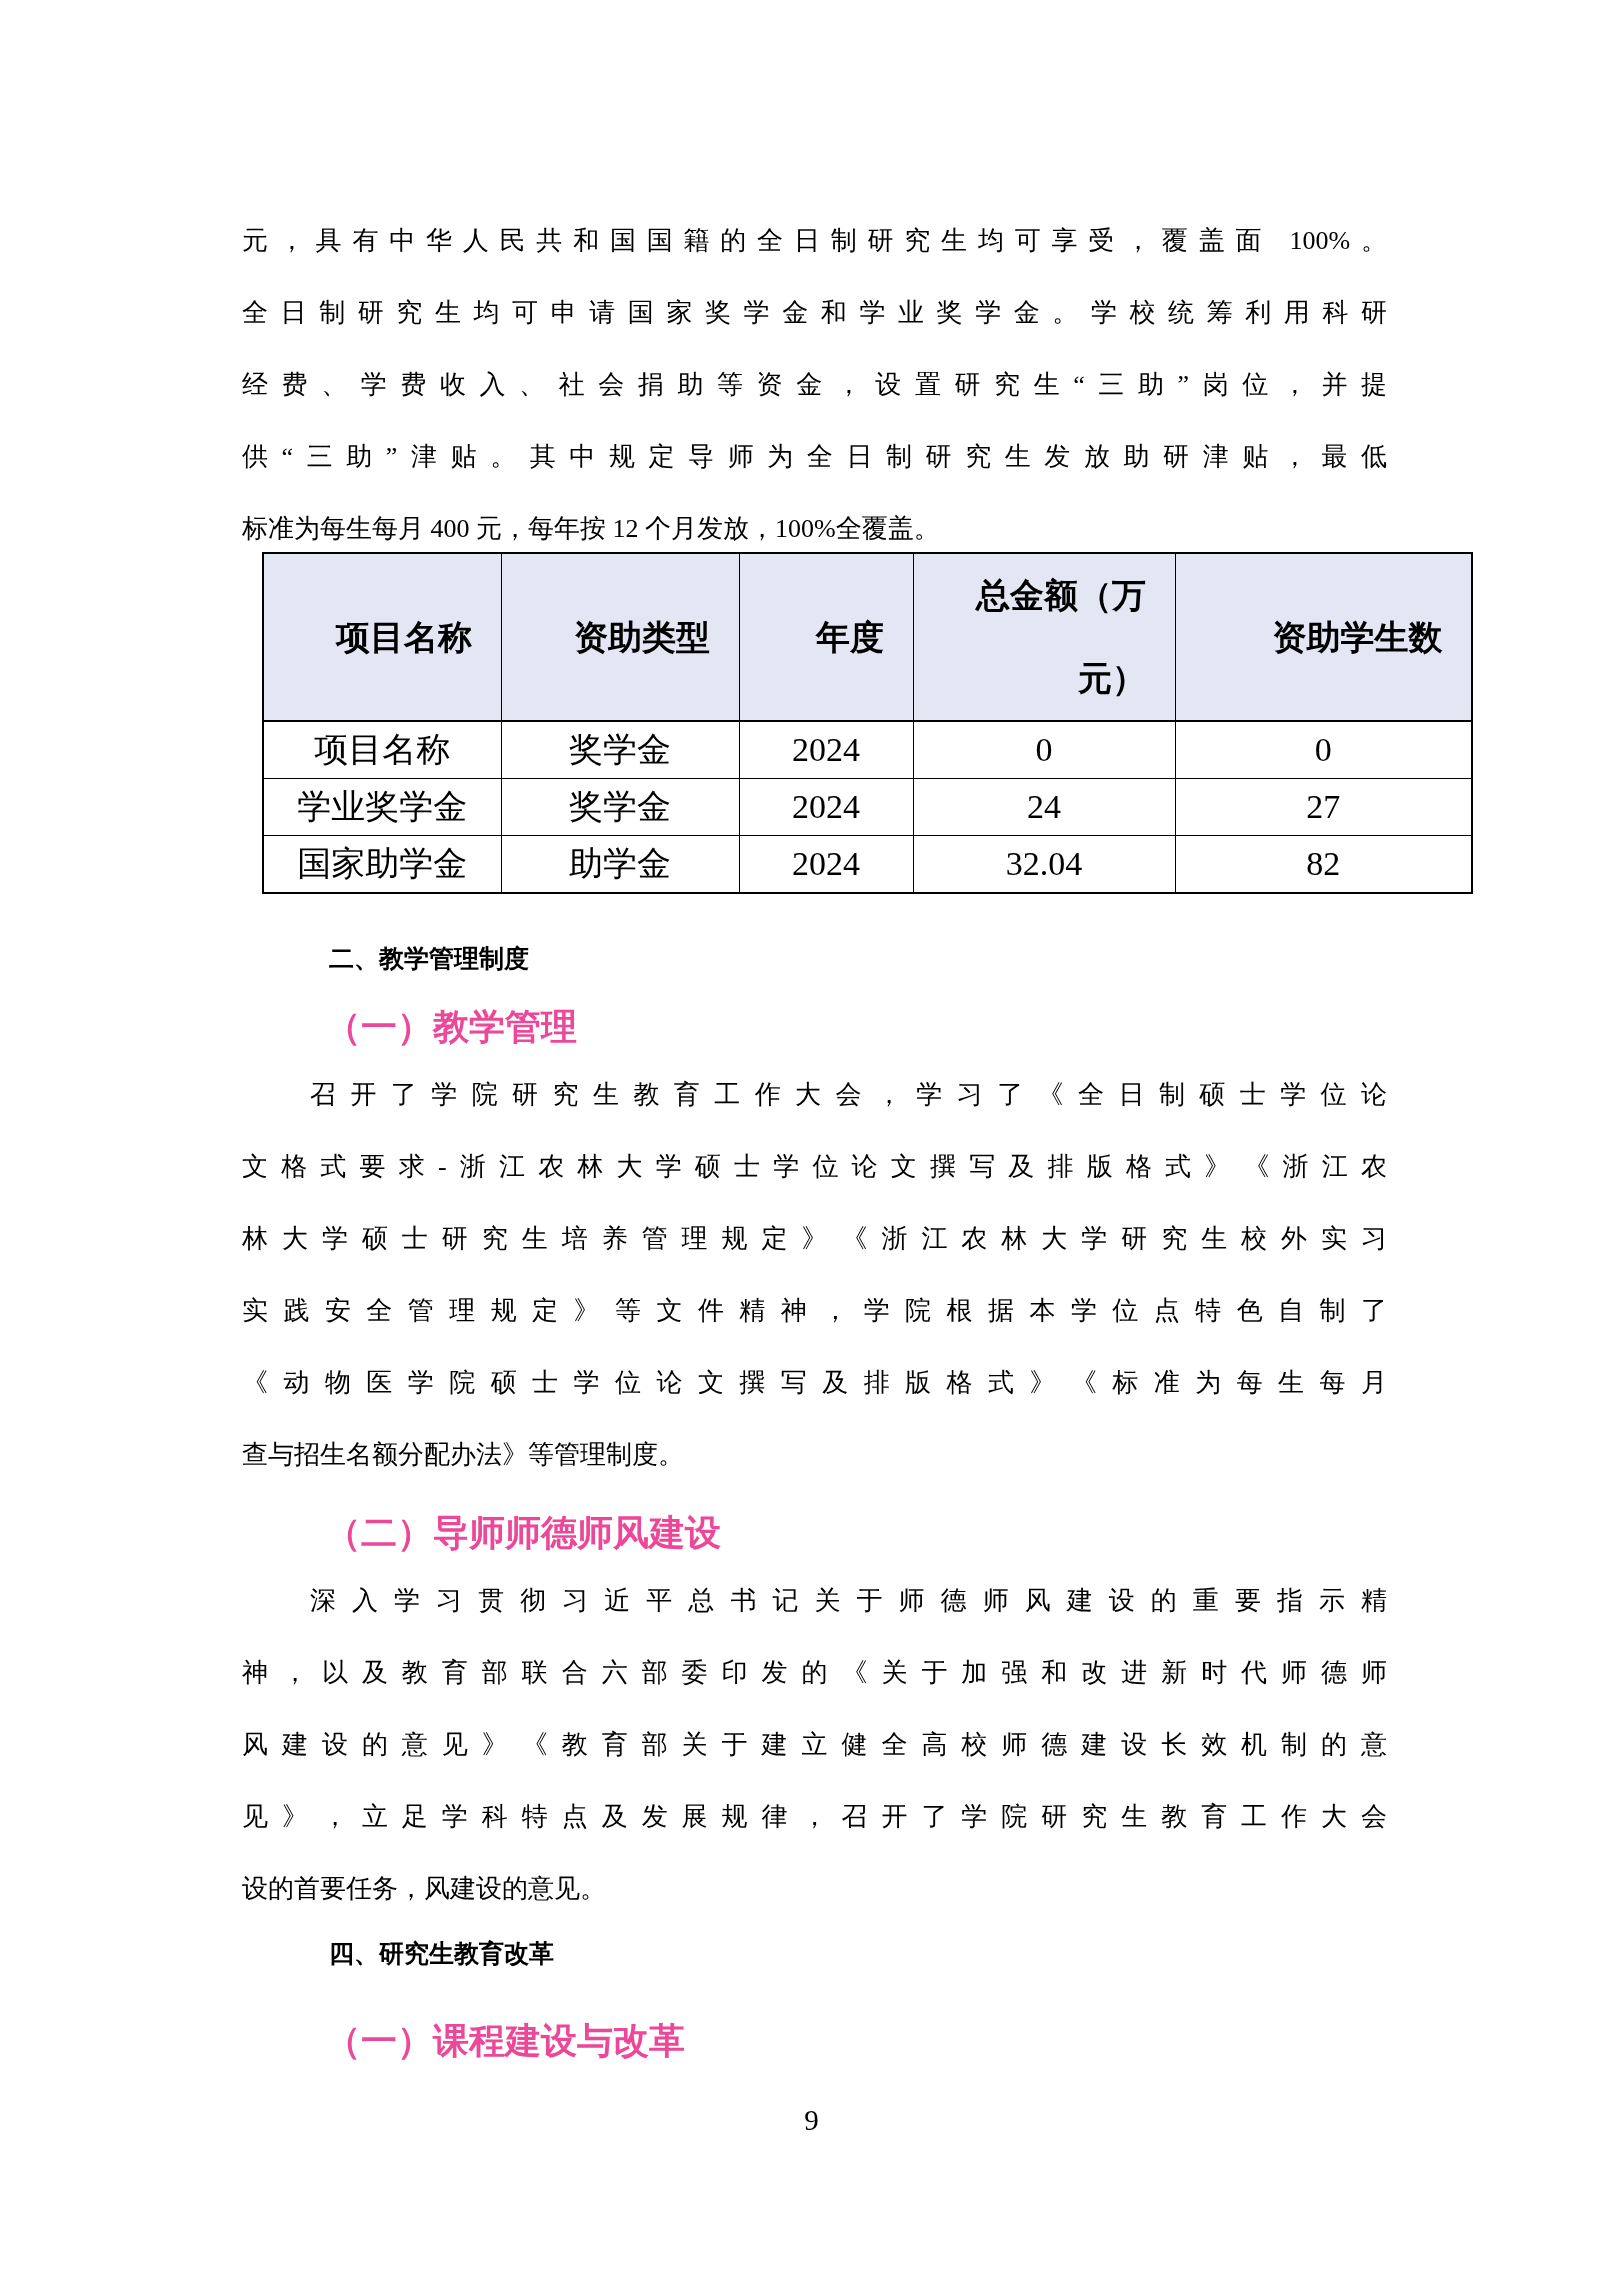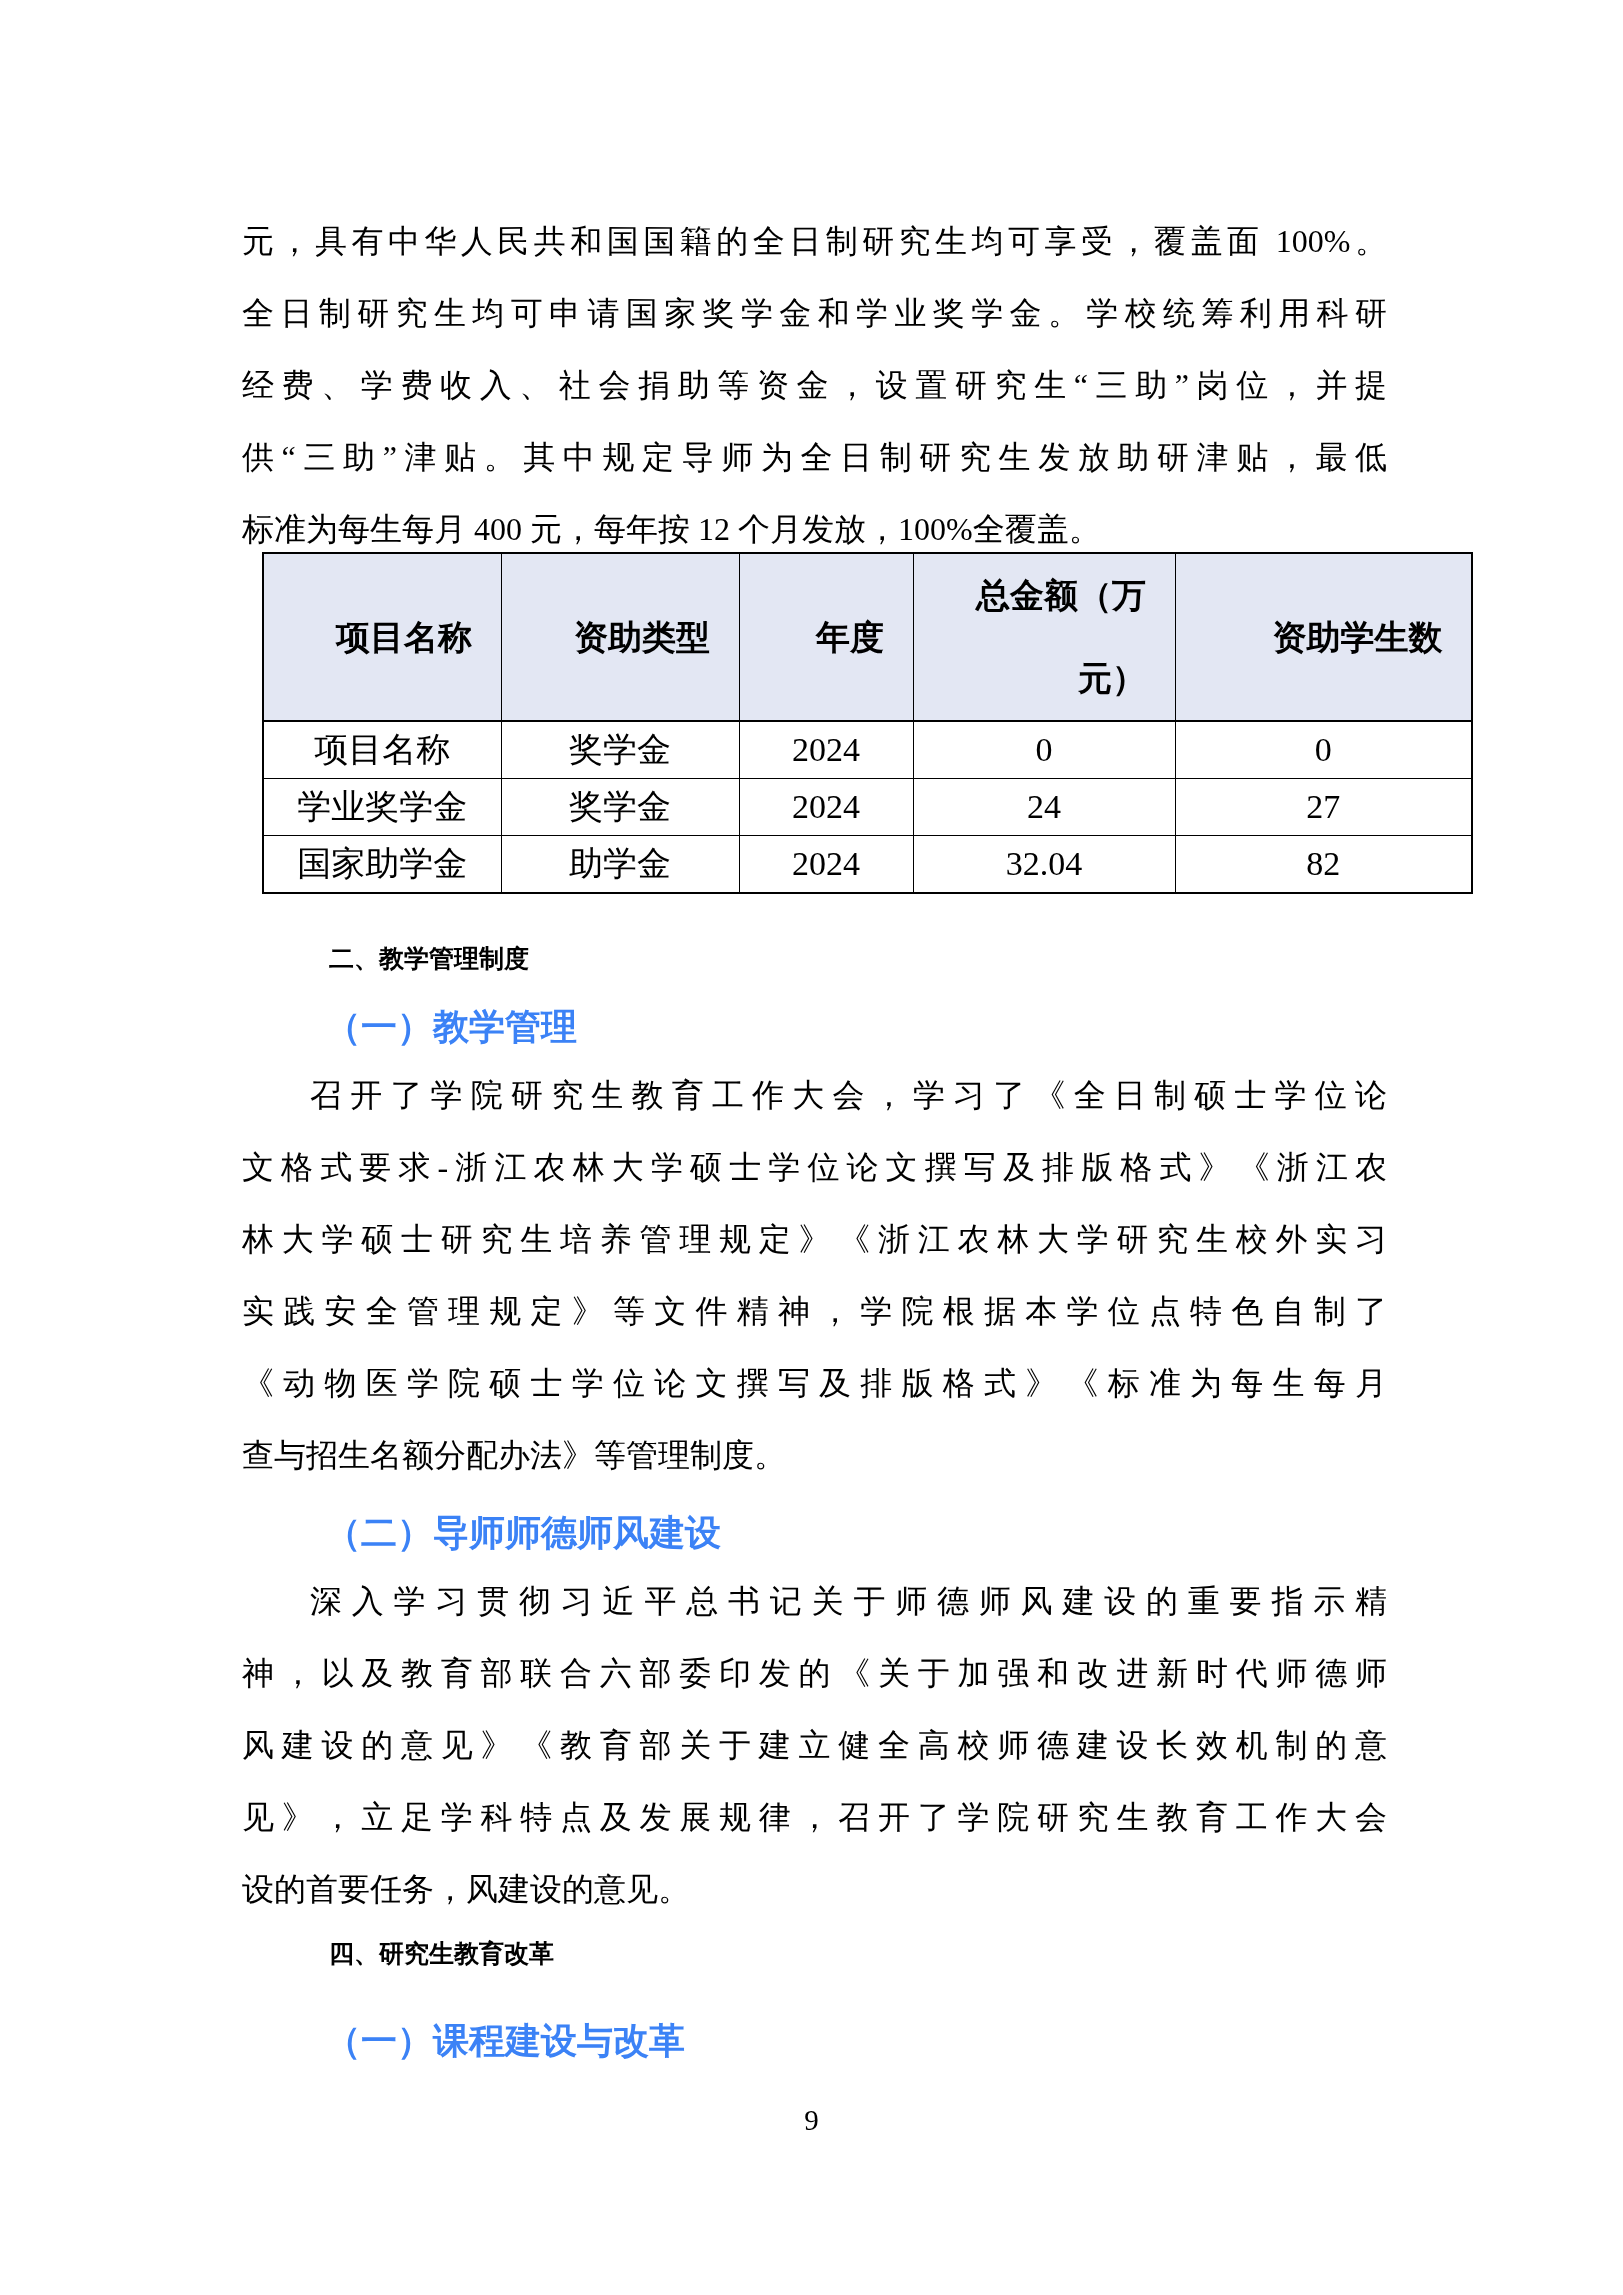--- a/index.html
+++ b/index.html
@@ -10,21 +10,21 @@
     background:#ffffff;
     color:#000000;
     font-family:"Liberation Serif","DejaVu Serif",serif;
     overflow:hidden;
   }
   
   .para{
     position:absolute;
     left:242px;
     width:1145px;
-    font-size:32px;
+    font-size:26px;
     line-height:72px;
     color:#000;
   }
   .line{
     text-align:justify;
     text-align-last:justify;
     text-justify:inter-character;
   }
   .line.last{ text-align-last:left; }
   .line.indent{ text-indent:68px; }
@@ -44,21 +44,21 @@
   .h-sub{
     position:absolute;
     left:242px;
     width:1145px;
     padding-left:83px;
     box-sizing:border-box;
     font-family:"Liberation Serif","DejaVu Serif",serif;
     font-weight:bold;
     font-size:36px;
     line-height:72px;
-    color:#3b82f6;
+    color:#ec4899;
   }
   
   .tbl-wrap{
     position:absolute;
     left:262px;
     top:552px;
     width:1208px;
   }
   table.fund{
     border-collapse:collapse;

